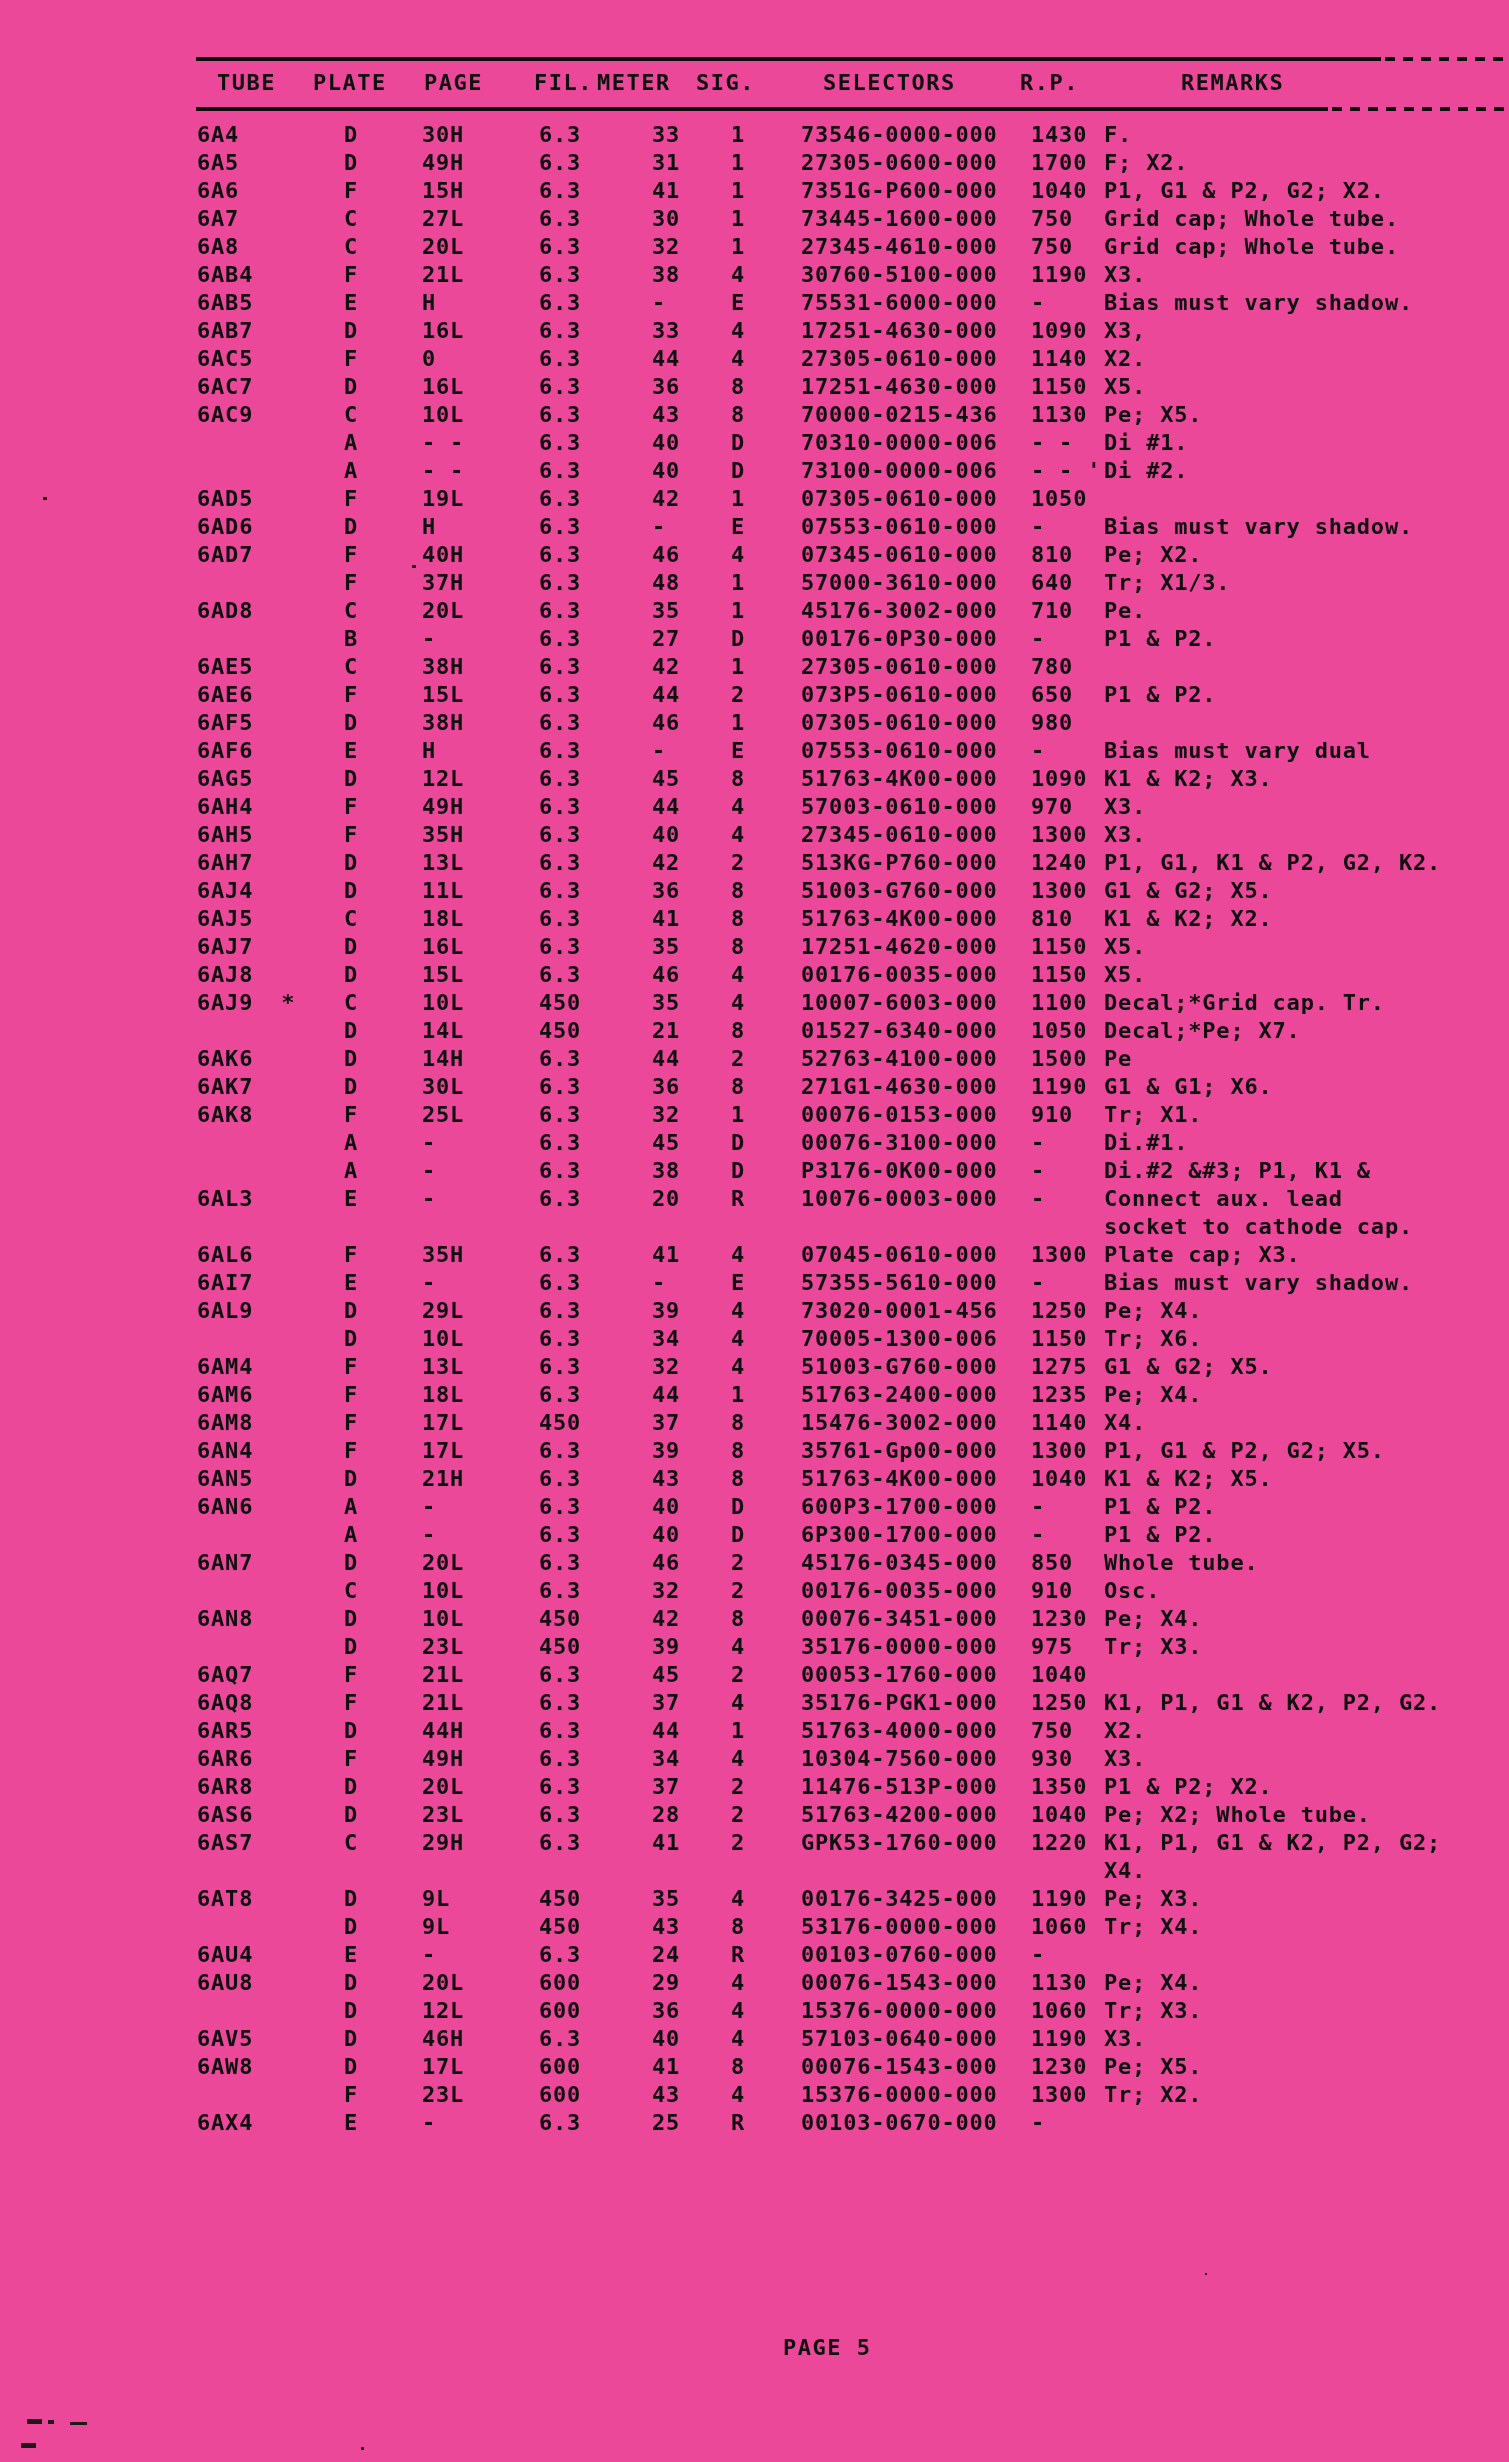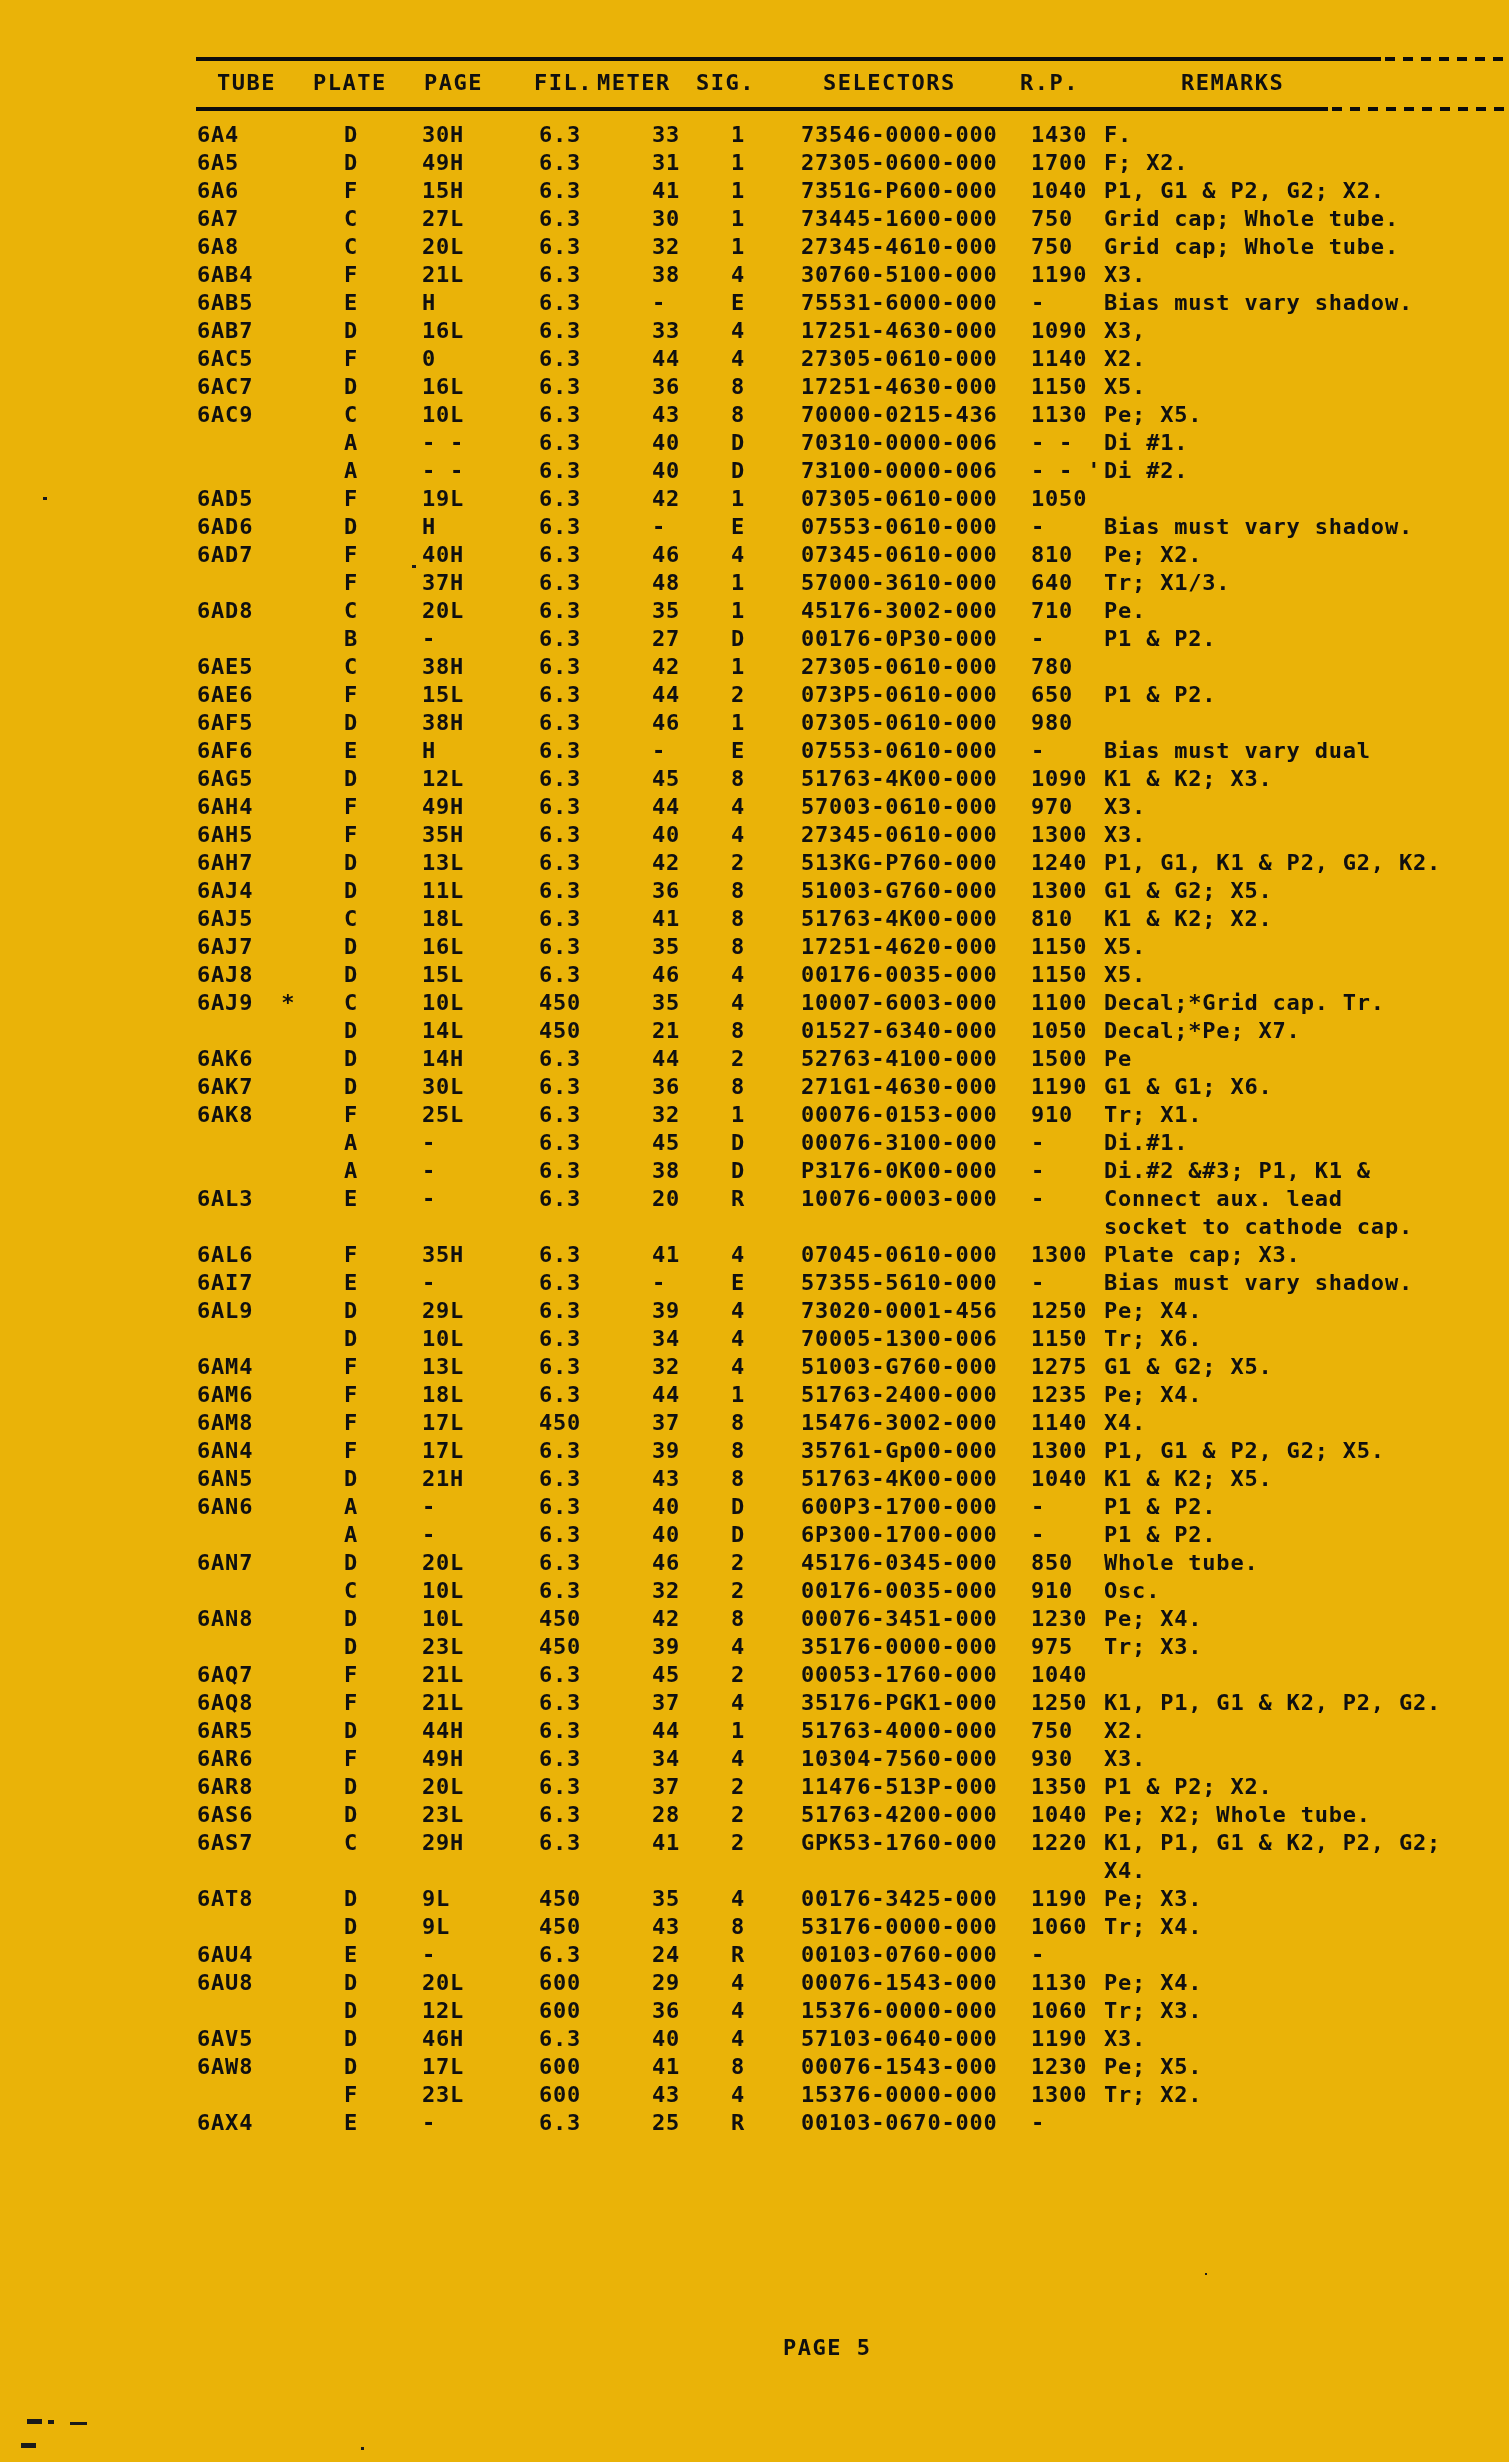--- a/index.html
+++ b/index.html
@@ -1,19 +1,19 @@
 <!DOCTYPE html>
 <html style="font-size:12px"><head>
 <meta charset="utf-8">
 <style>
   html,body{margin:0;padding:0;background:#e8e8e8;}
   .page{
     position:relative;
     width:1509px;height:2462px;
-    background:#eab308;
+    background:#ec4899;
     font-family:"DejaVu Sans Mono","Liberation Mono",monospace;
     font-weight:700;
     color:#101010;
     overflow:hidden;
   }
   
   .rule{position:absolute;background:#0d0d0d;height:3.8px;}
   .rule-dash{position:absolute;height:3.8px;background:repeating-linear-gradient(90deg,#0d0d0d 0 9.8px,transparent 9.8px 18px);}
   #rule-top{left:196px;top:57px;width:1185px;}
   #rule-top-dash{left:1385px;top:57px;width:123px;}

